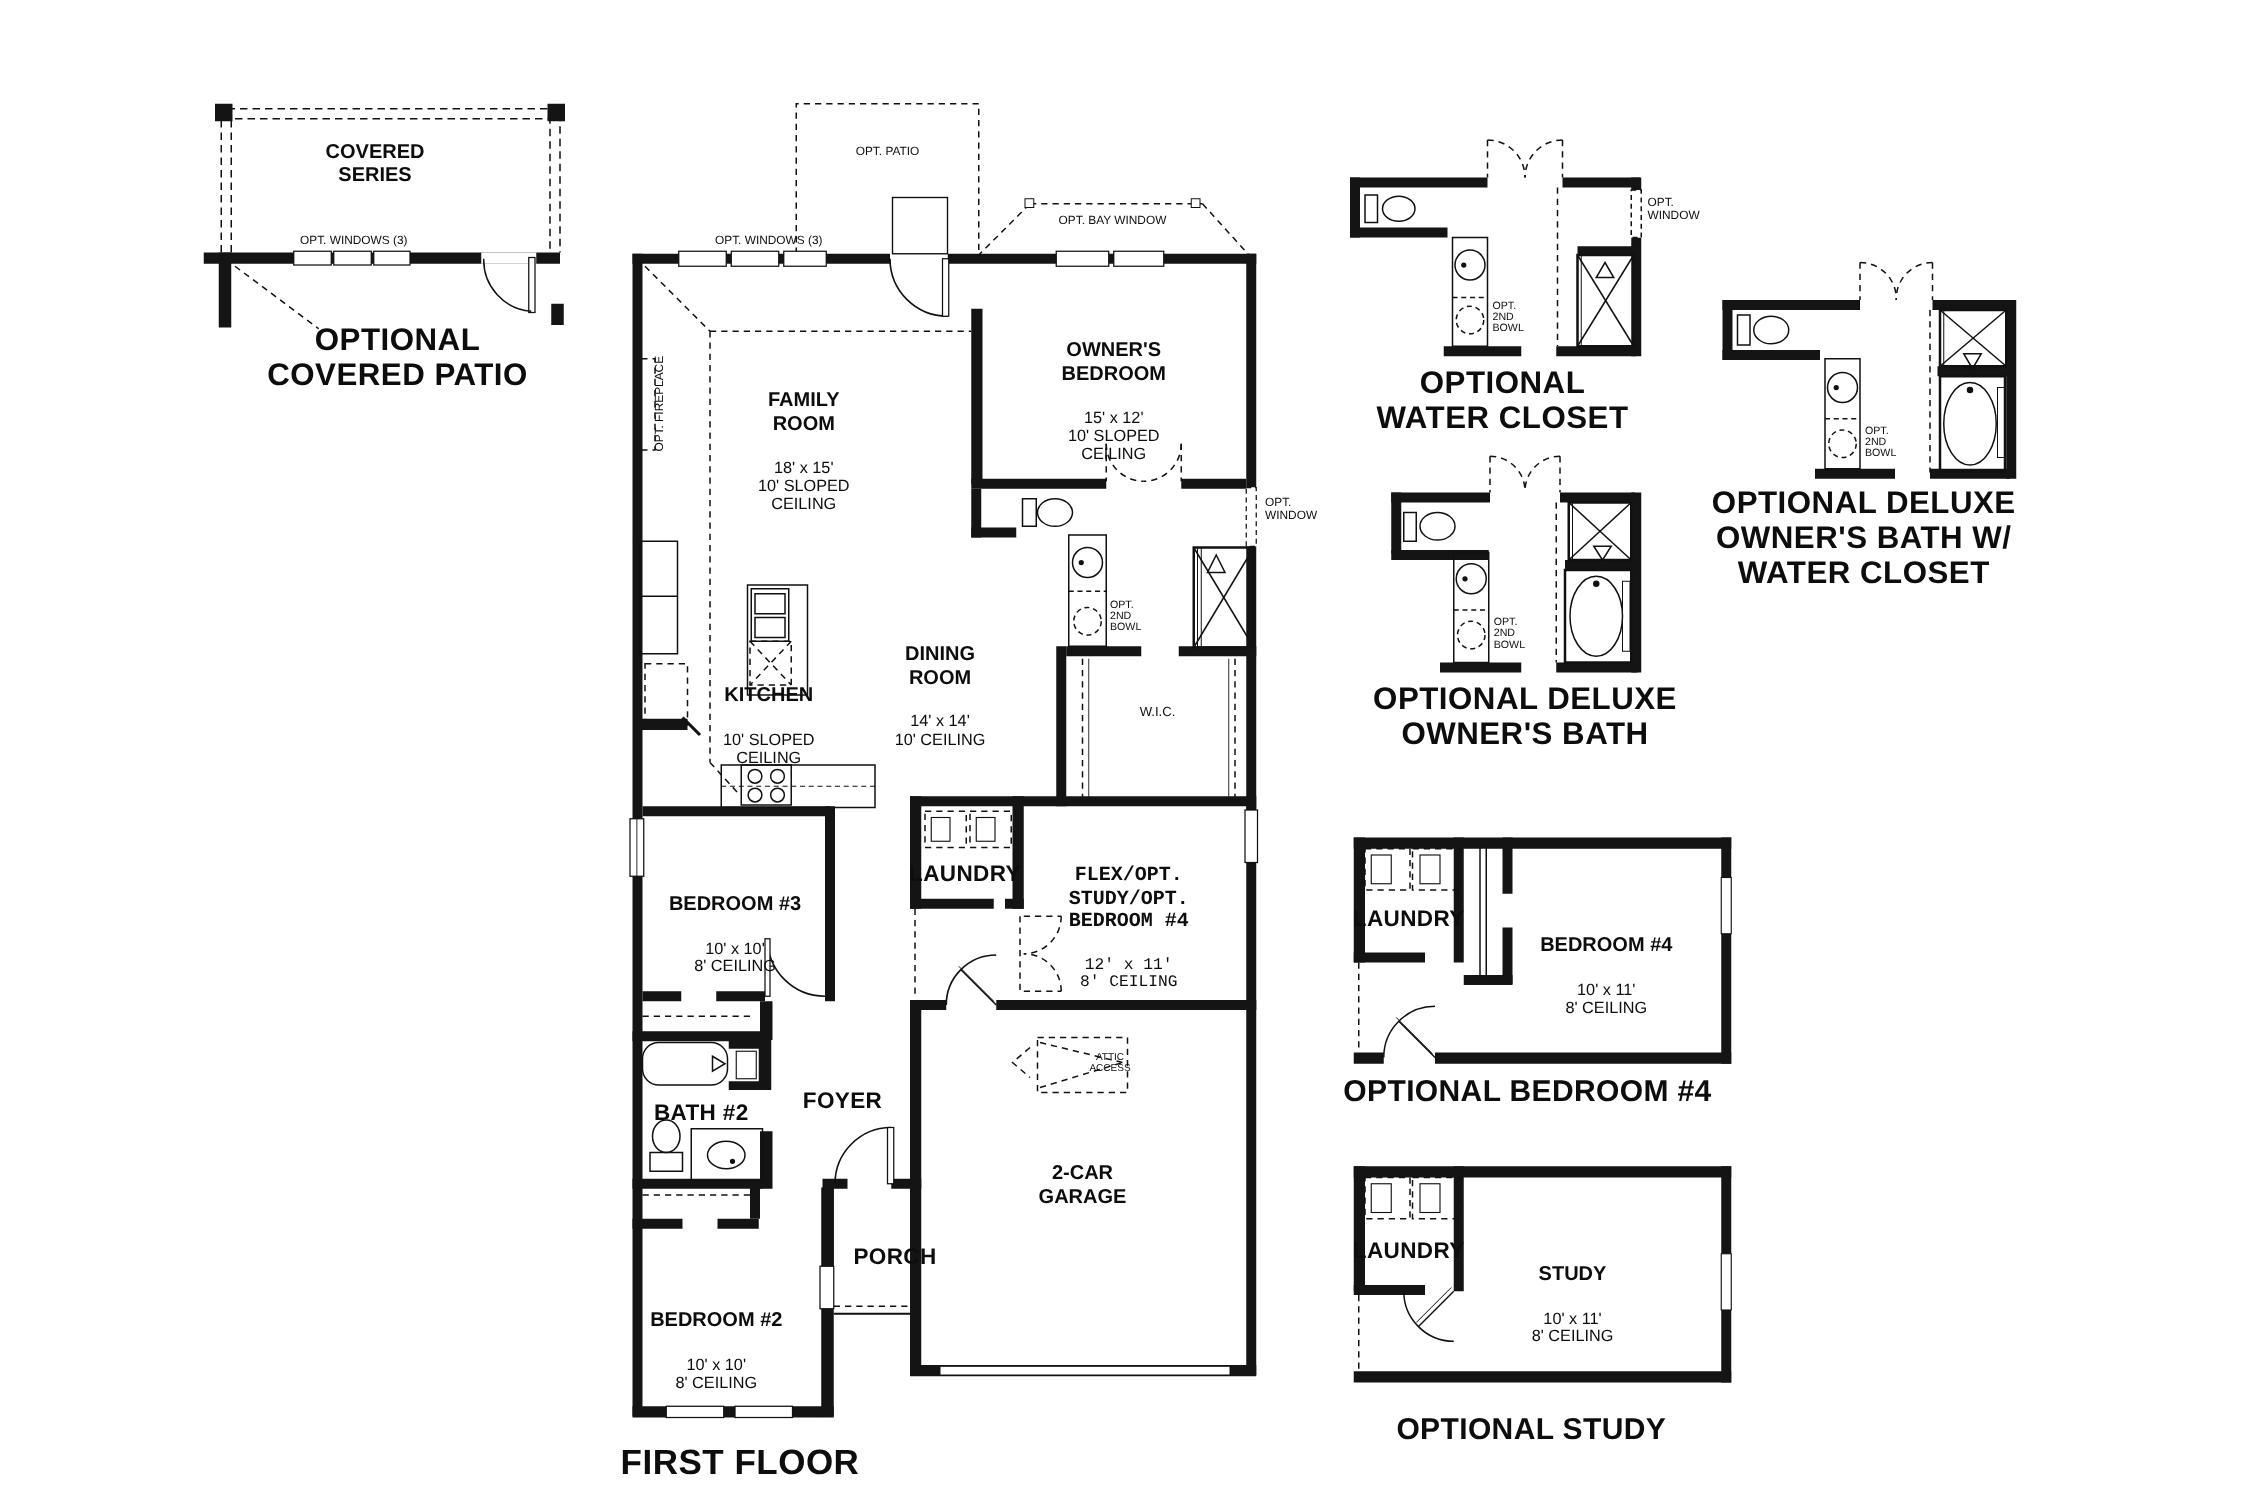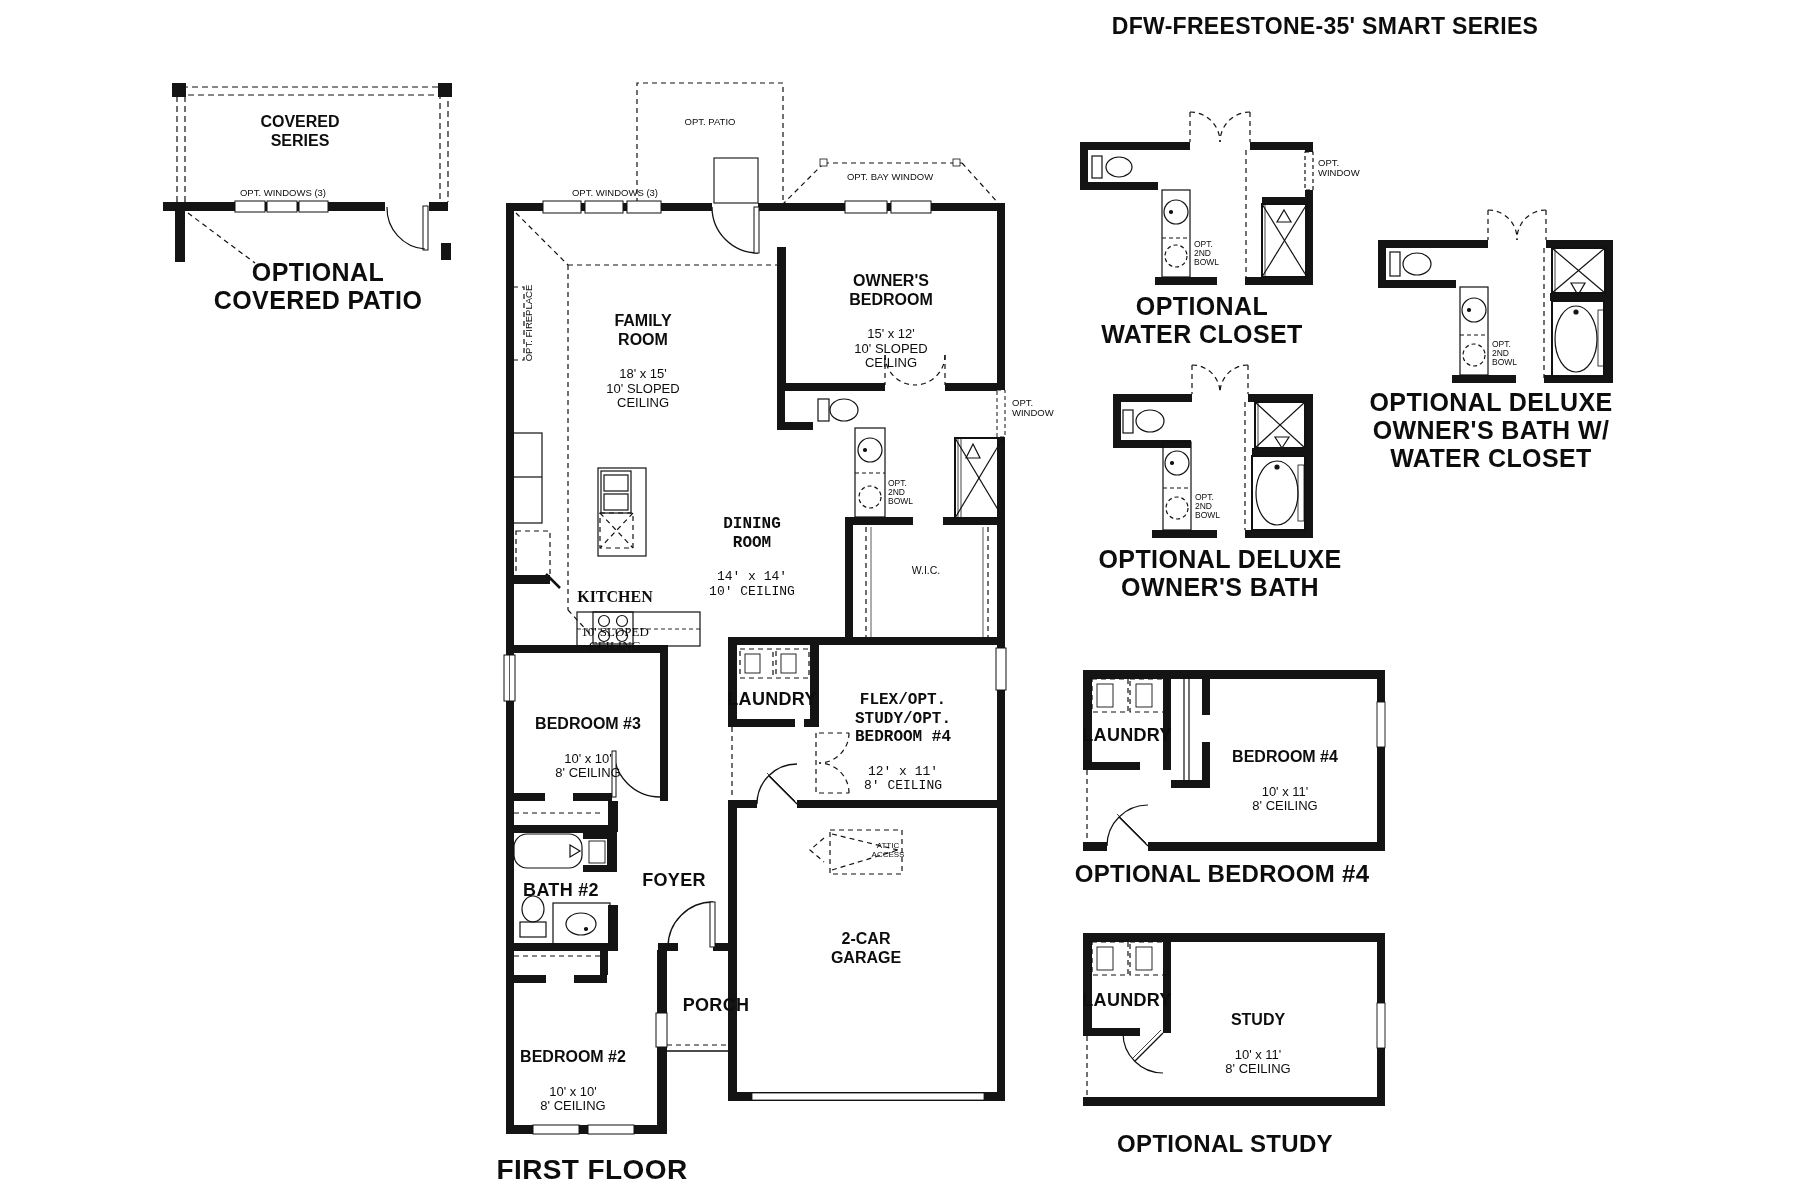--- a/index.html
+++ b/index.html
@@ -433,21 +433,20 @@
     </g>
     <line x1="1087" y1="1036" x2="1087" y2="1097" stroke-dasharray="5 4"></line>
     <g>
       <path d="M 1123,1033 A 40 40 0 0 0 1163,1073"></path>
       <line x1="1163" y1="1033" x2="1135" y2="1061"></line>
       <line x1="1161" y1="1030" x2="1133" y2="1058" stroke-width=".8"></line>
     </g>
   </g>
 </svg>
 
-  <div class="lbl title" style="left:1325px;top:13px;">DFW-FREESTONE-35' SMART SERIES</div>
 
   <div class="lbl room-name" style="left:300px;top:113px;">COVERED
 SERIES</div>
   <div class="lbl small-label" style="left:283px;top:188px;">OPT. WINDOWS (3)</div>
   <div class="lbl caption" style="left:318px;top:258px;">OPTIONAL
 COVERED PATIO</div>
 
   <div class="lbl small-label" style="left:615px;top:188px;">OPT. WINDOWS (3)</div>
   <div class="lbl small-label" style="left:710px;top:117px;">OPT. PATIO</div>
   <div class="lbl small-label" style="left:890px;top:172px;">OPT. BAY WINDOW</div>
@@ -468,27 +467,27 @@
 10' SLOPED
 CEILING</div>
   </div>
   <div class="lbl" style="left:891px;top:254px;">
     <div class="room-name">OWNER'S
 BEDROOM</div>
     <div class="room-detail">15' x 12'
 10' SLOPED
 CEILING</div>
   </div>
-  <div class="lbl" style="left:752px;top:497px;font-family:Liberation Mono, monospace;">
+  <div class="lbl" style="left:752px;top:497px;">
     <div class="room-name">DINING
 ROOM</div>
     <div class="room-detail">14' x 14'
 10' CEILING</div>
   </div>
-  <div class="lbl" style="left:615px;top:570px;font-family:Liberation Serif, serif;">
+  <div class="lbl" style="left:615px;top:530px;">
     <div class="room-name">KITCHEN</div>
     <div class="room-detail">10' SLOPED
 CEILING</div>
   </div>
   <div class="lbl" style="left:588px;top:697px;">
     <div class="room-name">BEDROOM #3</div>
     <div class="room-detail">10' x 10'
 8' CEILING</div>
   </div>
   <div class="lbl" style="left:903px;top:673px;font-family:Liberation Mono, monospace;">

